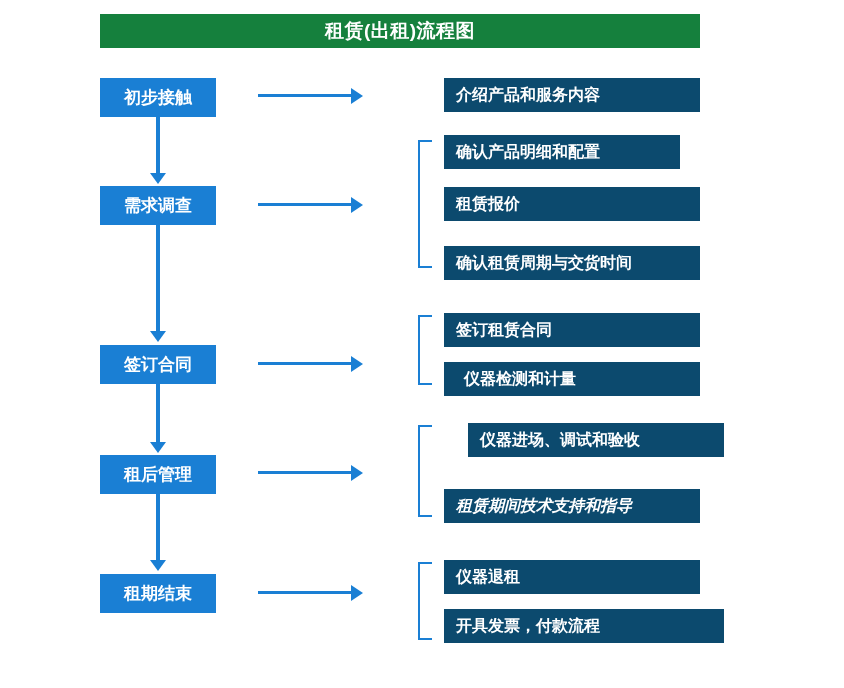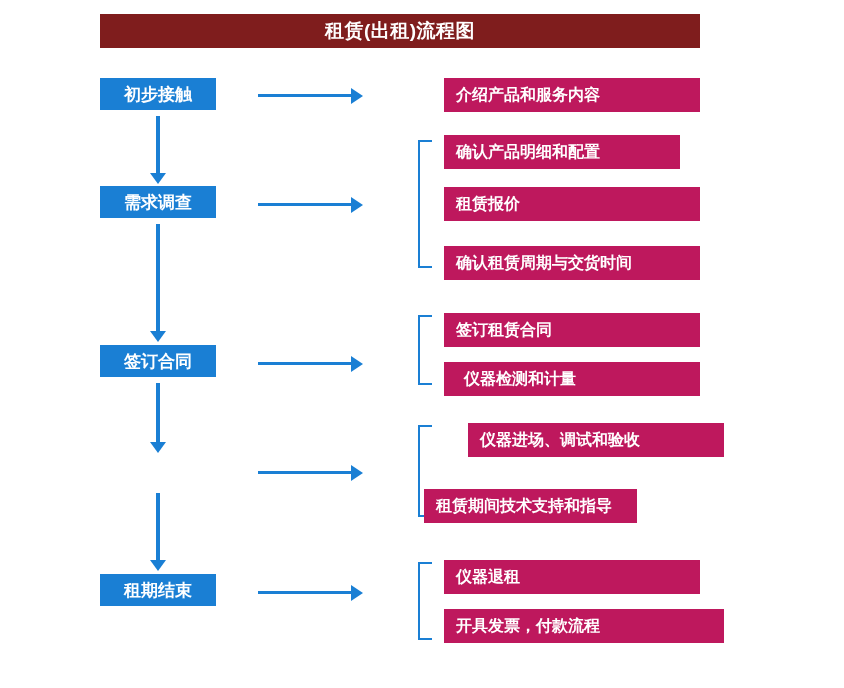--- a/index.html
+++ b/index.html
@@ -16,44 +16,44 @@
     height: 688px;
     background: #ffffff;
     overflow: hidden;
   }
   .title-bar {
     position: absolute;
     left: 100px;
     top: 14px;
     width: 600px;
     height: 34px;
-    background: #7f1d1d;
+    background: #15803d;
     color: #ffffff;
     font-size: 19px;
     font-weight: bold;
     display: flex;
     align-items: center;
     justify-content: center;
     letter-spacing: 0.5px;
   }
   .stage-box {
     position: absolute;
     background: #1a7fd4;
     color: #ffffff;
     font-size: 17px;
     font-weight: bold;
     display: flex;
     align-items: center;
     justify-content: center;
     width: 116px;
-    height: 32px;
+    height: 39px;
   }
   .detail-box {
     position: absolute;
-    background: #be185d;
+    background: #0c4a6e;
     color: #ffffff;
     font-size: 16px;
     font-weight: bold;
     display: flex;
     align-items: center;
     padding-left: 12px;
     box-sizing: border-box;
     height: 34px;
   }
   .v-arrow {
@@ -102,20 +102,21 @@
 </head>
 <body>
 
 <div id="canvas">
 
   <div class="title-bar">租赁(出租)流程图</div>
 
   <div class="stage-box" style="left:100px; top:78px;">初步接触</div>
   <div class="stage-box" style="left:100px; top:345px;">签订合同</div>
   <div class="stage-box" style="left:100px; top:186px;">需求调查</div>
+  <div class="stage-box" style="left:100px; top:455px;">租后管理</div>
   <div class="stage-box" style="left:100px; top:574px;">租期结束</div>
 
   <div class="v-arrow" style="left:156px; top:116px; height:58px;"></div>
   <div class="v-arrow" style="left:156px; top:224px; height:108px;"></div>
   <div class="v-arrow" style="left:156px; top:383px; height:60px;"></div>
   <div class="v-arrow" style="left:156px; top:493px; height:68px;"></div>
 
   <div class="h-arrow" style="left:258px; top:94px; width:94px;"></div>
   <div class="h-arrow" style="left:258px; top:203px; width:94px;"></div>
   <div class="h-arrow" style="left:258px; top:362px; width:94px;"></div>
@@ -127,17 +128,17 @@
   <div class="bracket" style="left:418px; top:425px; height:92px;"></div>
   <div class="bracket" style="left:418px; top:562px; height:78px;"></div>
 
   <div class="detail-box" style="left:444px; top:78px;  width:256px;">介绍产品和服务内容</div>
   <div class="detail-box" style="left:444px; top:135px; width:236px;">确认产品明细和配置</div>
   <div class="detail-box" style="left:444px; top:187px; width:256px;">租赁报价</div>
   <div class="detail-box" style="left:444px; top:246px; width:256px;">确认租赁周期与交货时间</div>
   <div class="detail-box" style="left:444px; top:313px; width:256px;">签订租赁合同</div>
   <div class="detail-box" style="left:444px; top:362px; width:256px;padding-left:20px;">仪器检测和计量</div>
   <div class="detail-box" style="left:444px; top:423px; width:256px;margin-left:24px;">仪器进场、调试和验收</div>
-  <div class="detail-box" style="left:424px; top:489px; width:213px;">租赁期间技术支持和指导</div>
+  <div class="detail-box" style="left:444px; top:489px; width:256px;font-style:italic;">租赁期间技术支持和指导</div>
   <div class="detail-box" style="left:444px; top:560px; width:256px;">仪器退租</div>
   <div class="detail-box" style="left:444px; top:609px; width:280px;">开具发票，付款流程</div>
 
 </div>
 
 </body></html>

